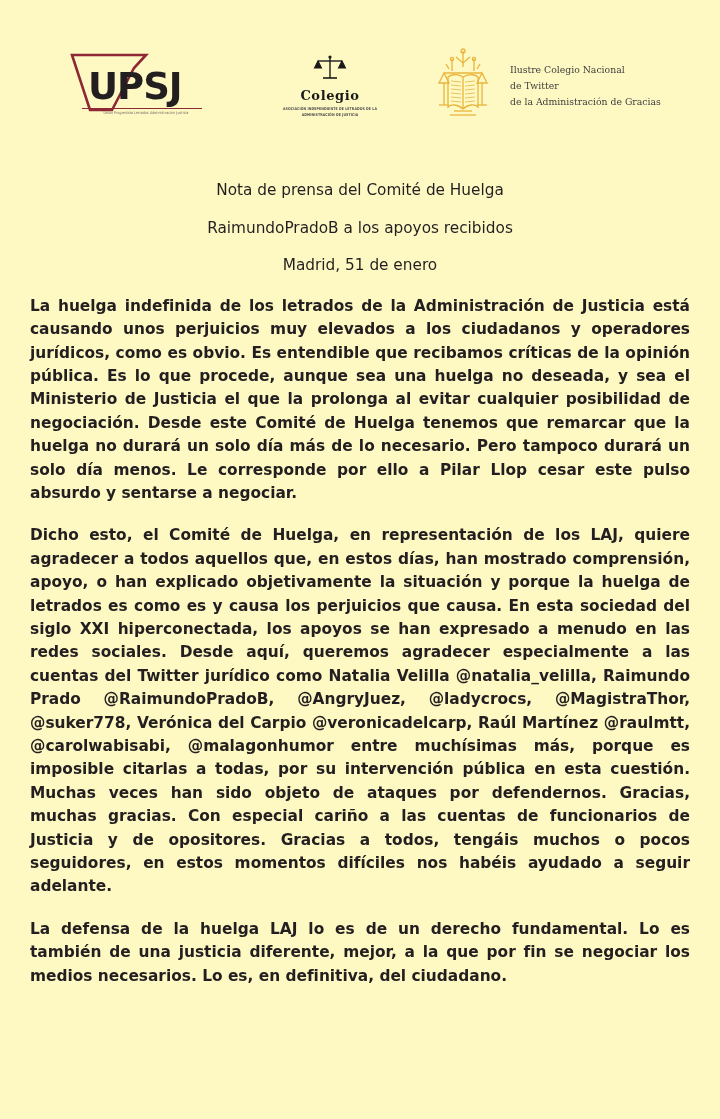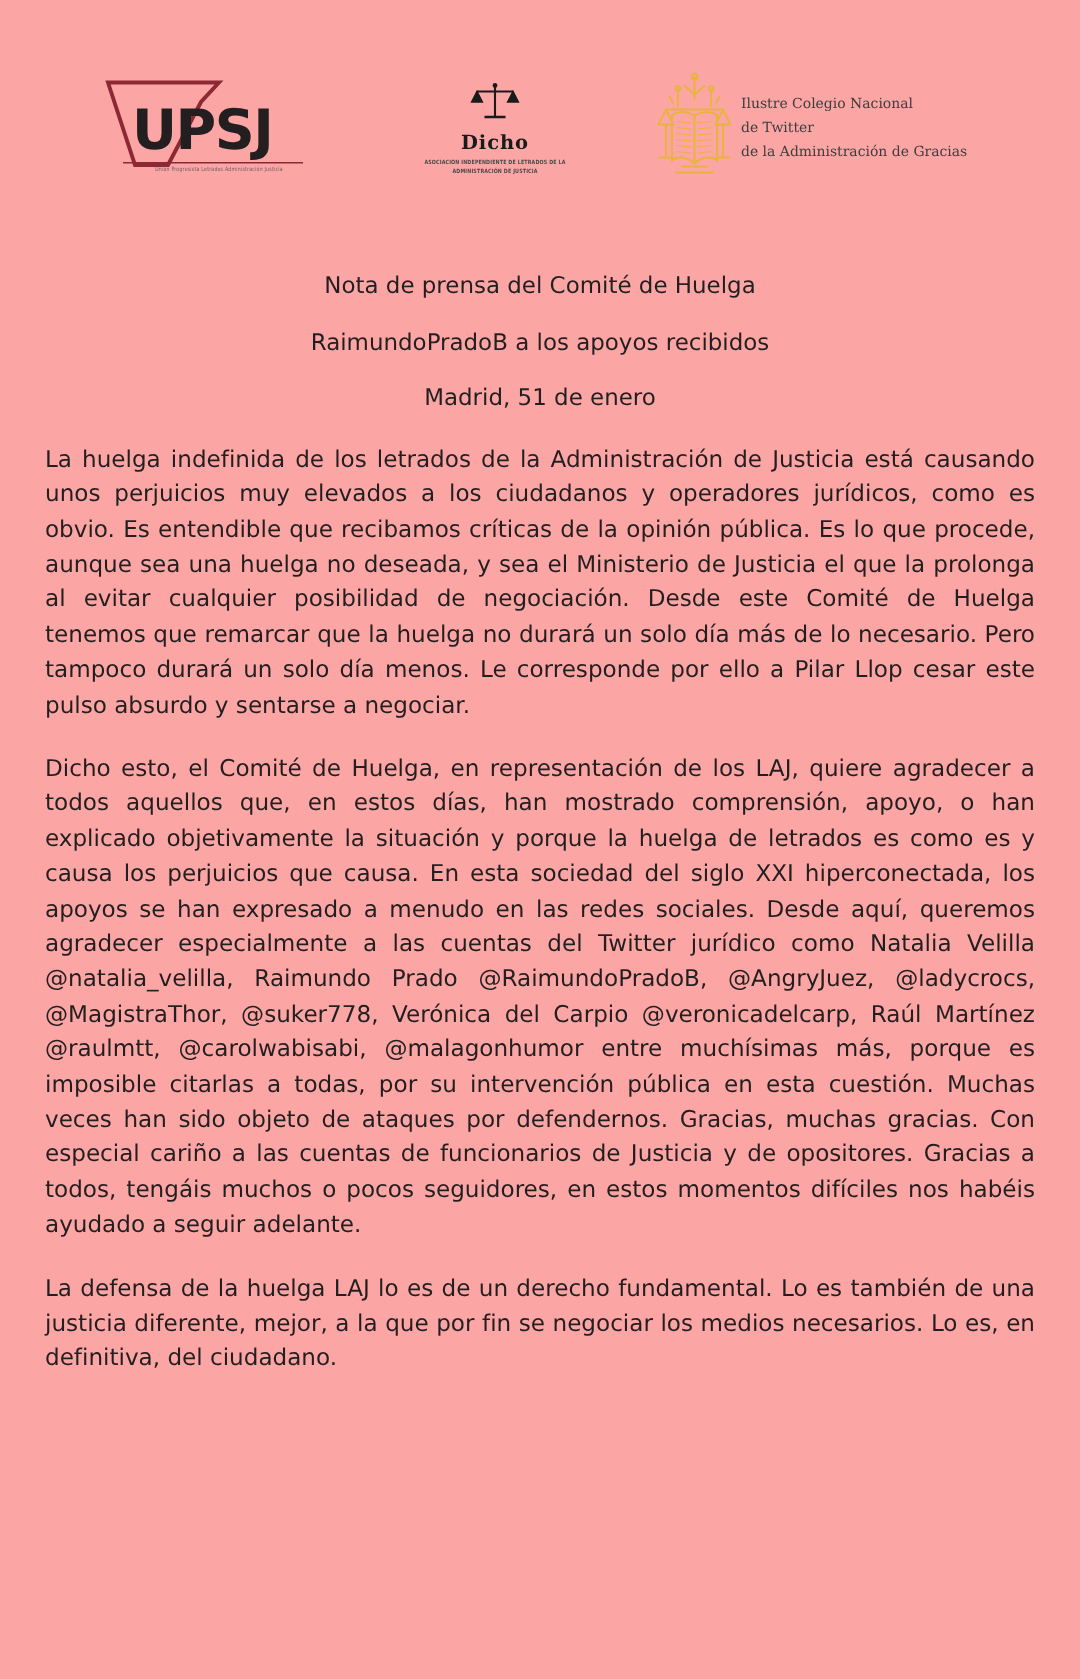--- a/index.html
+++ b/index.html
@@ -11,21 +11,21 @@
     width: 720px;
     height: 1119px;
     font-family: "DejaVu Sans", sans-serif;
     color: #231f20;
     overflow: hidden;
   }
   .page {
     position: relative;
     width: 720px;
     height: 1119px;
-    background: #fca5a5;
+    background: #fef9c3;
   }
 
   
   .header {
     position: absolute;
     left: 0;
     top: 0;
     width: 720px;
     height: 150px;
   }
@@ -119,21 +119,21 @@
     width: 210px;
     height: 76px;
   }
   .colegio-mark {
     position: absolute;
     left: 0;
     top: 0;
   }
   .colegio-text {
     position: absolute;
-    left: 58px;
+    left: 74px;
     top: 15px;
     font-family: "DejaVu Serif", serif;
     font-size: 9.3px;
     line-height: 1.72;
     color: #3d3d3d;
     white-space: nowrap;
   }
 
   
   .doc {
@@ -151,20 +151,21 @@
   }
   .lead:nth-of-type(1) { margin-bottom: 20px; }
   .para {
     font-size: 15.4px;
     line-height: 1.52;
     color: #231f20;
     margin: 0 0 19px 0;
     text-align: justify;
     text-justify: inter-word;
     hyphens: none;
+    font-weight: bold;
   }
   .para:last-of-type { margin-bottom: 0; }
   .sign {
     font-size: 15.3px;
     line-height: 1.2;
     color: #231f20;
     margin: 18px 0 0 0;
     text-align: left;
   }
 </style>
@@ -190,21 +191,21 @@
           <path d="M17 3 L17 24" stroke-width="1.4"></path>
           <path d="M5 7 L29 7" stroke-width="1.4"></path>
           <circle cx="17" cy="3" r="1.6" stroke="none"></circle>
           <path d="M10 24 L24 24" stroke-width="1.6"></path>
           <path d="M5 7 L1.5 14 L8.5 14 Z" stroke-width="1.1" fill="#1a1a1a"></path>
           <path d="M29 7 L25.5 14 L32.5 14 Z" stroke-width="1.1" fill="#1a1a1a"></path>
           <path d="M5 7 L5 10" stroke-width="1"></path>
           <path d="M29 7 L29 10" stroke-width="1"></path>
         </g>
       </svg>
-      <div class="ainlaj-word">Dicho</div>
+      <div class="ainlaj-word">Colegio</div>
       <div class="ainlaj-sub">
         <div>ASOCIACIÓN INDEPENDIENTE DE LETRADOS DE LA</div>
         <div>ADMINISTRACIÓN DE JUSTICIA</div>
       </div>
     </div>
 
     <div class="logo-colegio">
       <svg class="colegio-mark" width="54" height="76" viewBox="0 0 54 76">
         <g fill="none" stroke="#e9b43c" stroke-width="1.3">
 

